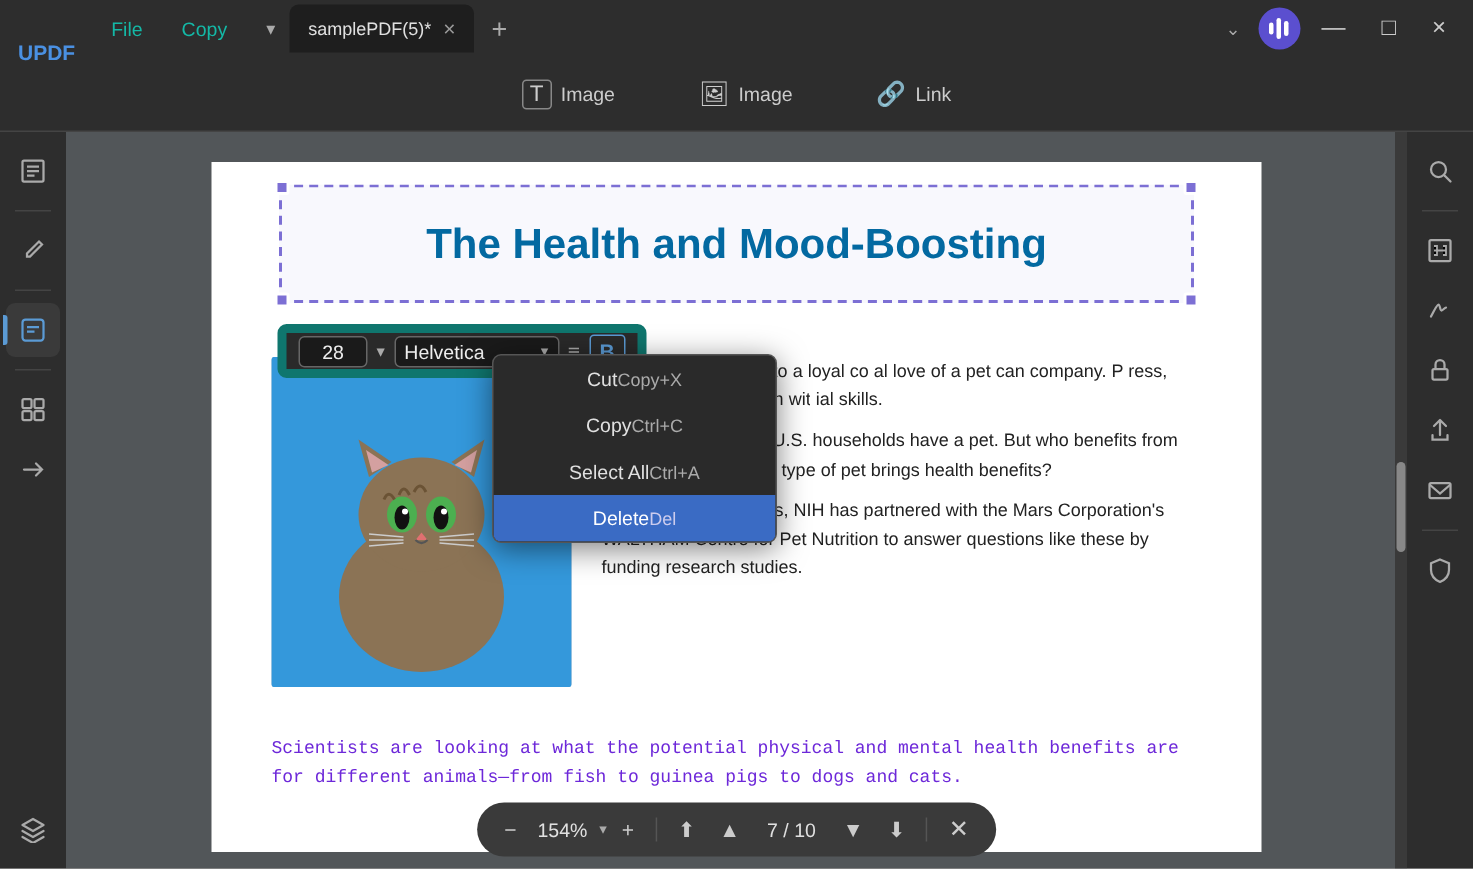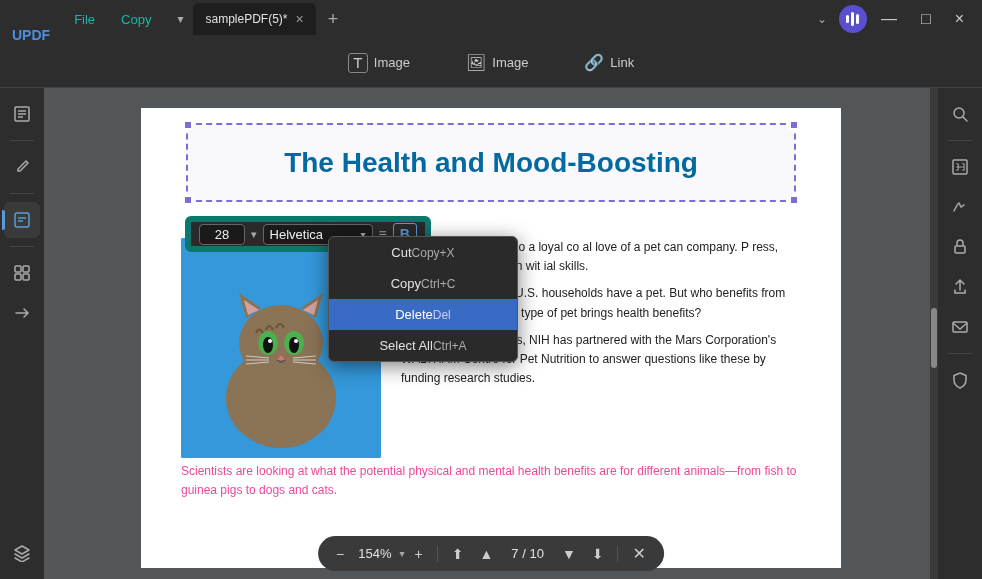--- a/index.html
+++ b/index.html
@@ -346,24 +346,25 @@
 
     .pdf-text-content {
       flex: 1;
       font-size: 12px;
       color: #222;
       line-height: 1.6;
     }
 
     
     .pdf-footer-text {
-      margin-top: 4px;
+      margin-top: 32px;
       font-size: 12px;
-      color: #ec4899;
+      color: #6d28d9;
       line-height: 1.6;
+      font-family: Liberation Mono, monospace;
     }
 
     
     .page-nav {
       position: absolute;
       bottom: 8px;
       left: 50%;
       transform: translateX(-50%);
       background: #3a3a3a;
       border-radius: 20px;
@@ -647,27 +648,27 @@
 
   <div class="context-menu">
     <div class="context-menu-item">
       <span>Cut</span>
       <span class="shortcut">Copy+X</span>
     </div>
     <div class="context-menu-item">
       <span>Copy</span>
       <span class="shortcut">Ctrl+C</span>
     </div>
+    <div class="context-menu-item">
+      <span>Select All</span>
+      <span class="shortcut">Ctrl+A</span>
+    </div>
     <div class="context-menu-item active">
       <span>Delete</span>
       <span class="shortcut">Del</span>
-    </div>
-    <div class="context-menu-item">
-      <span>Select All</span>
-      <span class="shortcut">Ctrl+A</span>
     </div>
   </div>
 
   <div class="page-nav">
     <button class="nav-btn">−</button>
     <span class="zoom-text">154%</span>
     <span class="zoom-dropdown">▾</span>
     <button class="nav-btn">+</button>
     <div class="nav-separator"></div>
     <button class="nav-btn">⬆</button>

